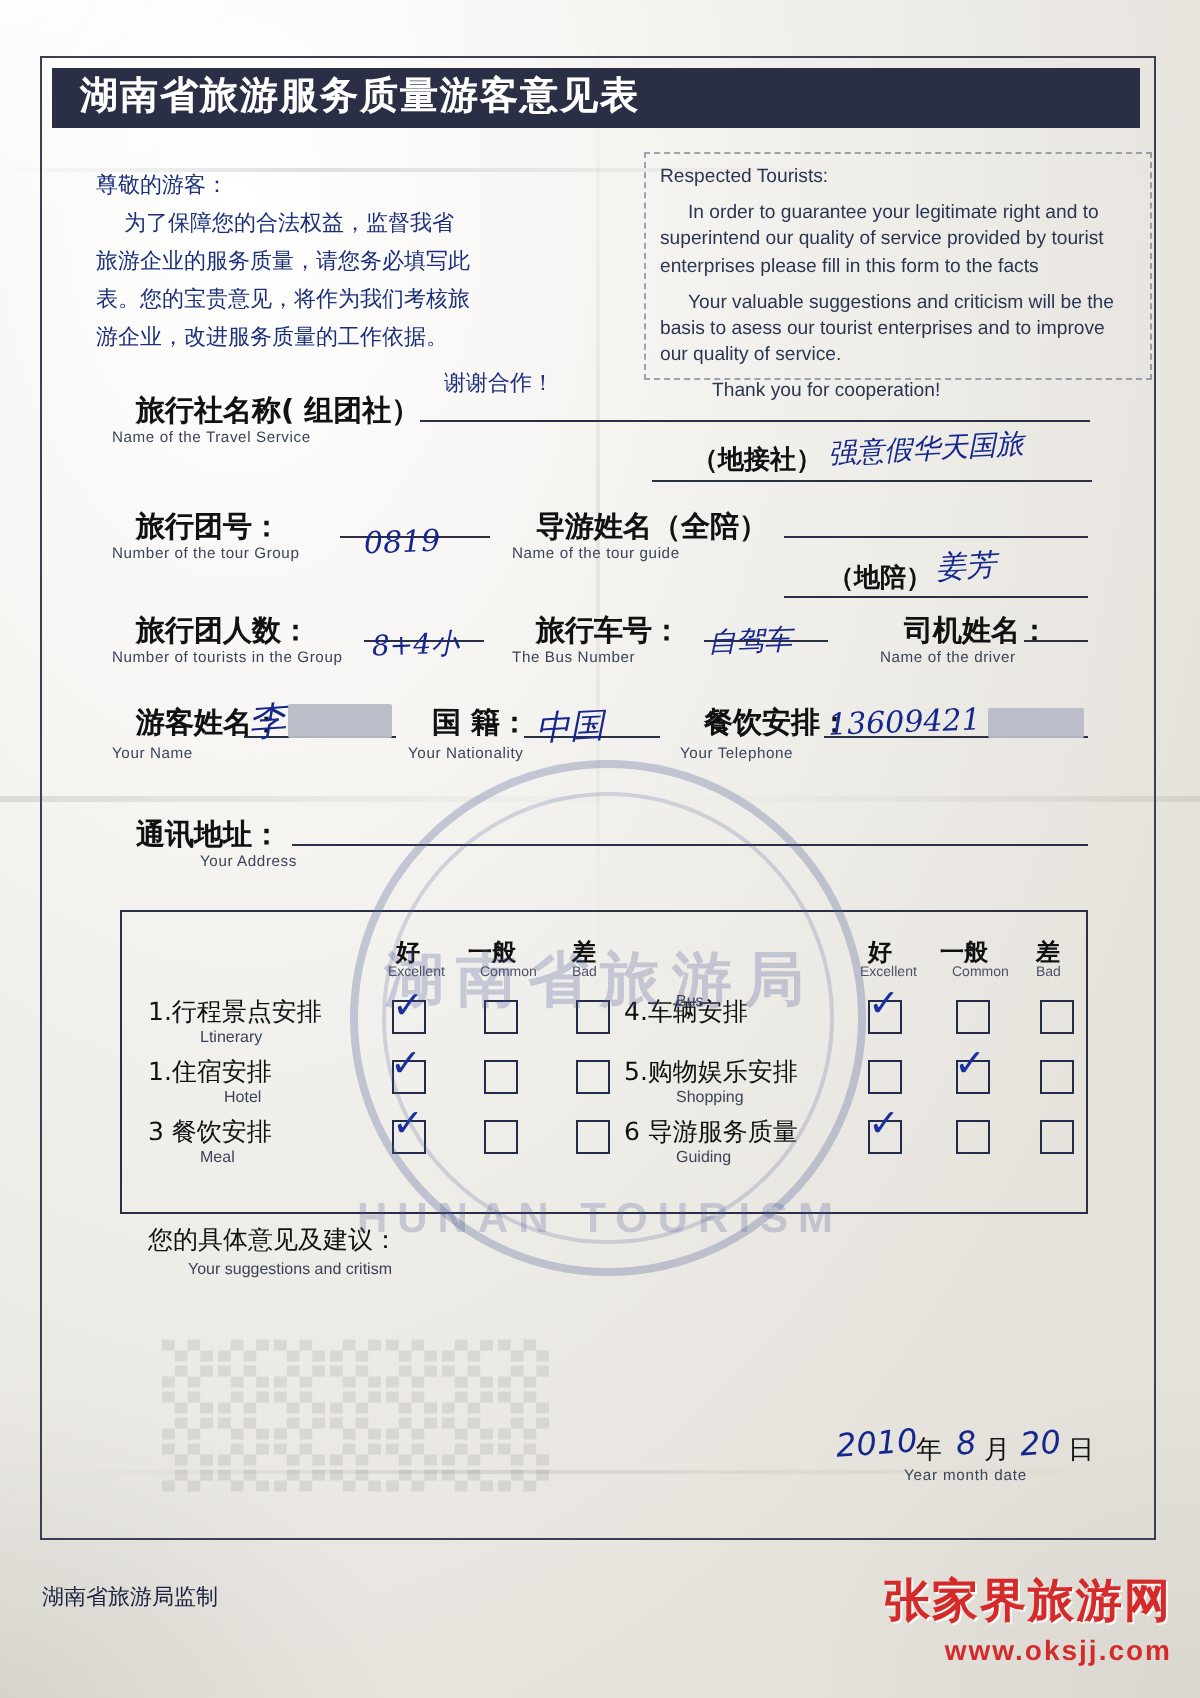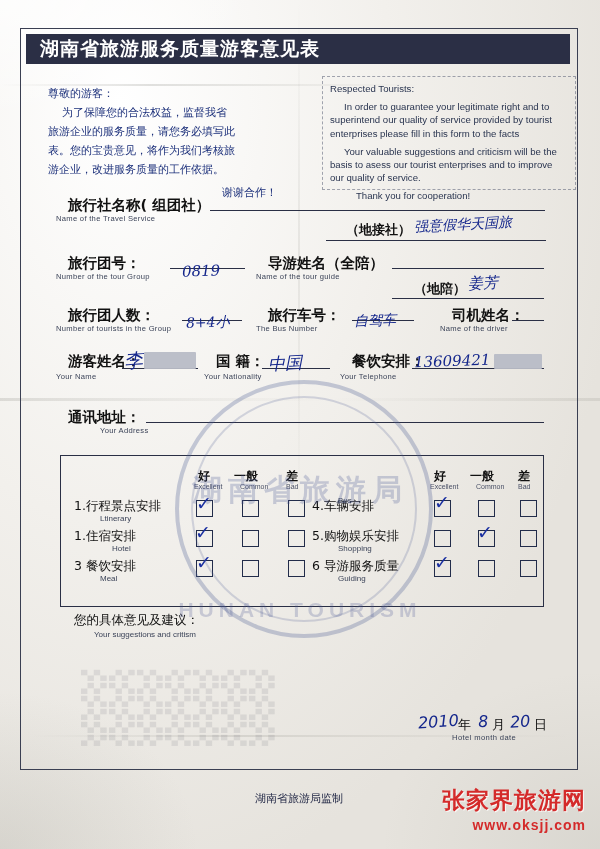--- a/index.html
+++ b/index.html
@@ -93,21 +93,21 @@
 
   
   .sug-cn{position:absolute;left:74px;top:612px;font-size:12.5px;color:#111;font-family:"DejaVu Sans",sans-serif;}
   .sug-en{position:absolute;left:94px;top:630px;font-size:8px;color:#3b4358;}
 
   
   .date-line{position:absolute;top:716px;font-size:13px;color:#111;font-family:"DejaVu Sans",sans-serif;}
   .date-en{position:absolute;top:733px;font-size:7.6px;color:#3b4358;letter-spacing:.4px;}
 
   .footer{
-    position:absolute;left:0;top:762px;width:556px;text-align:center;
+    position:absolute;left:0;top:762px;width:556px;
     font-size:11px;color:#1b2140;font-family:"DejaVu Sans",sans-serif;
   }
 
   
   #stamp{
     position:absolute;left:175px;top:380px;width:250px;height:250px;
     border:4px solid rgba(80,95,150,.30);border-radius:50%;
     pointer-events:none;
   }
   #stamp:before{
@@ -308,21 +308,21 @@
   <div class="sug-cn">您的具体意见及建议：</div>
   <div class="sug-en">Your suggestions and critism</div>
   <div class="hand ink" style="left:90px;top:650px;width:420px;font-size:13px;"></div>
 
   <div class="hand ink date-line" style="left:418px;top:712px;font-size:16px;transform:rotate(-4deg);">2010</div>
   <div class="date-line" style="left:458px;">年</div>
   <div class="hand ink date-line" style="left:478px;top:712px;font-size:16px;transform:rotate(-4deg);">8</div>
   <div class="date-line" style="left:492px;">月</div>
   <div class="hand ink date-line" style="left:510px;top:712px;font-size:16px;transform:rotate(-4deg);">20</div>
   <div class="date-line" style="left:534px;">日</div>
-  <div class="date-en" style="left:452px;">Hotel      month      date</div>
+  <div class="date-en" style="left:452px;">Year      month      date</div>
 
   <div id="stamp"></div>
   <div id="stamp-text">湖南省旅游局</div>
   <div id="stamp-text2">HUNAN TOURISM</div>
 
   <div id="site">
     <div class="main">张家界旅游网</div>
     <div class="url">www.oksjj.com</div>
   </div>
 </div>

